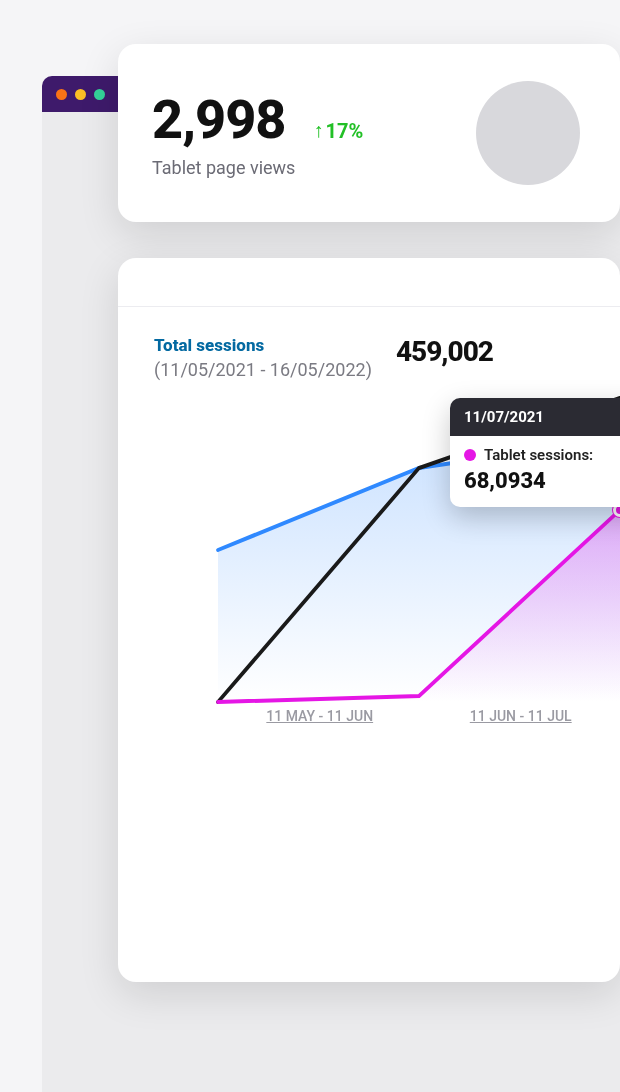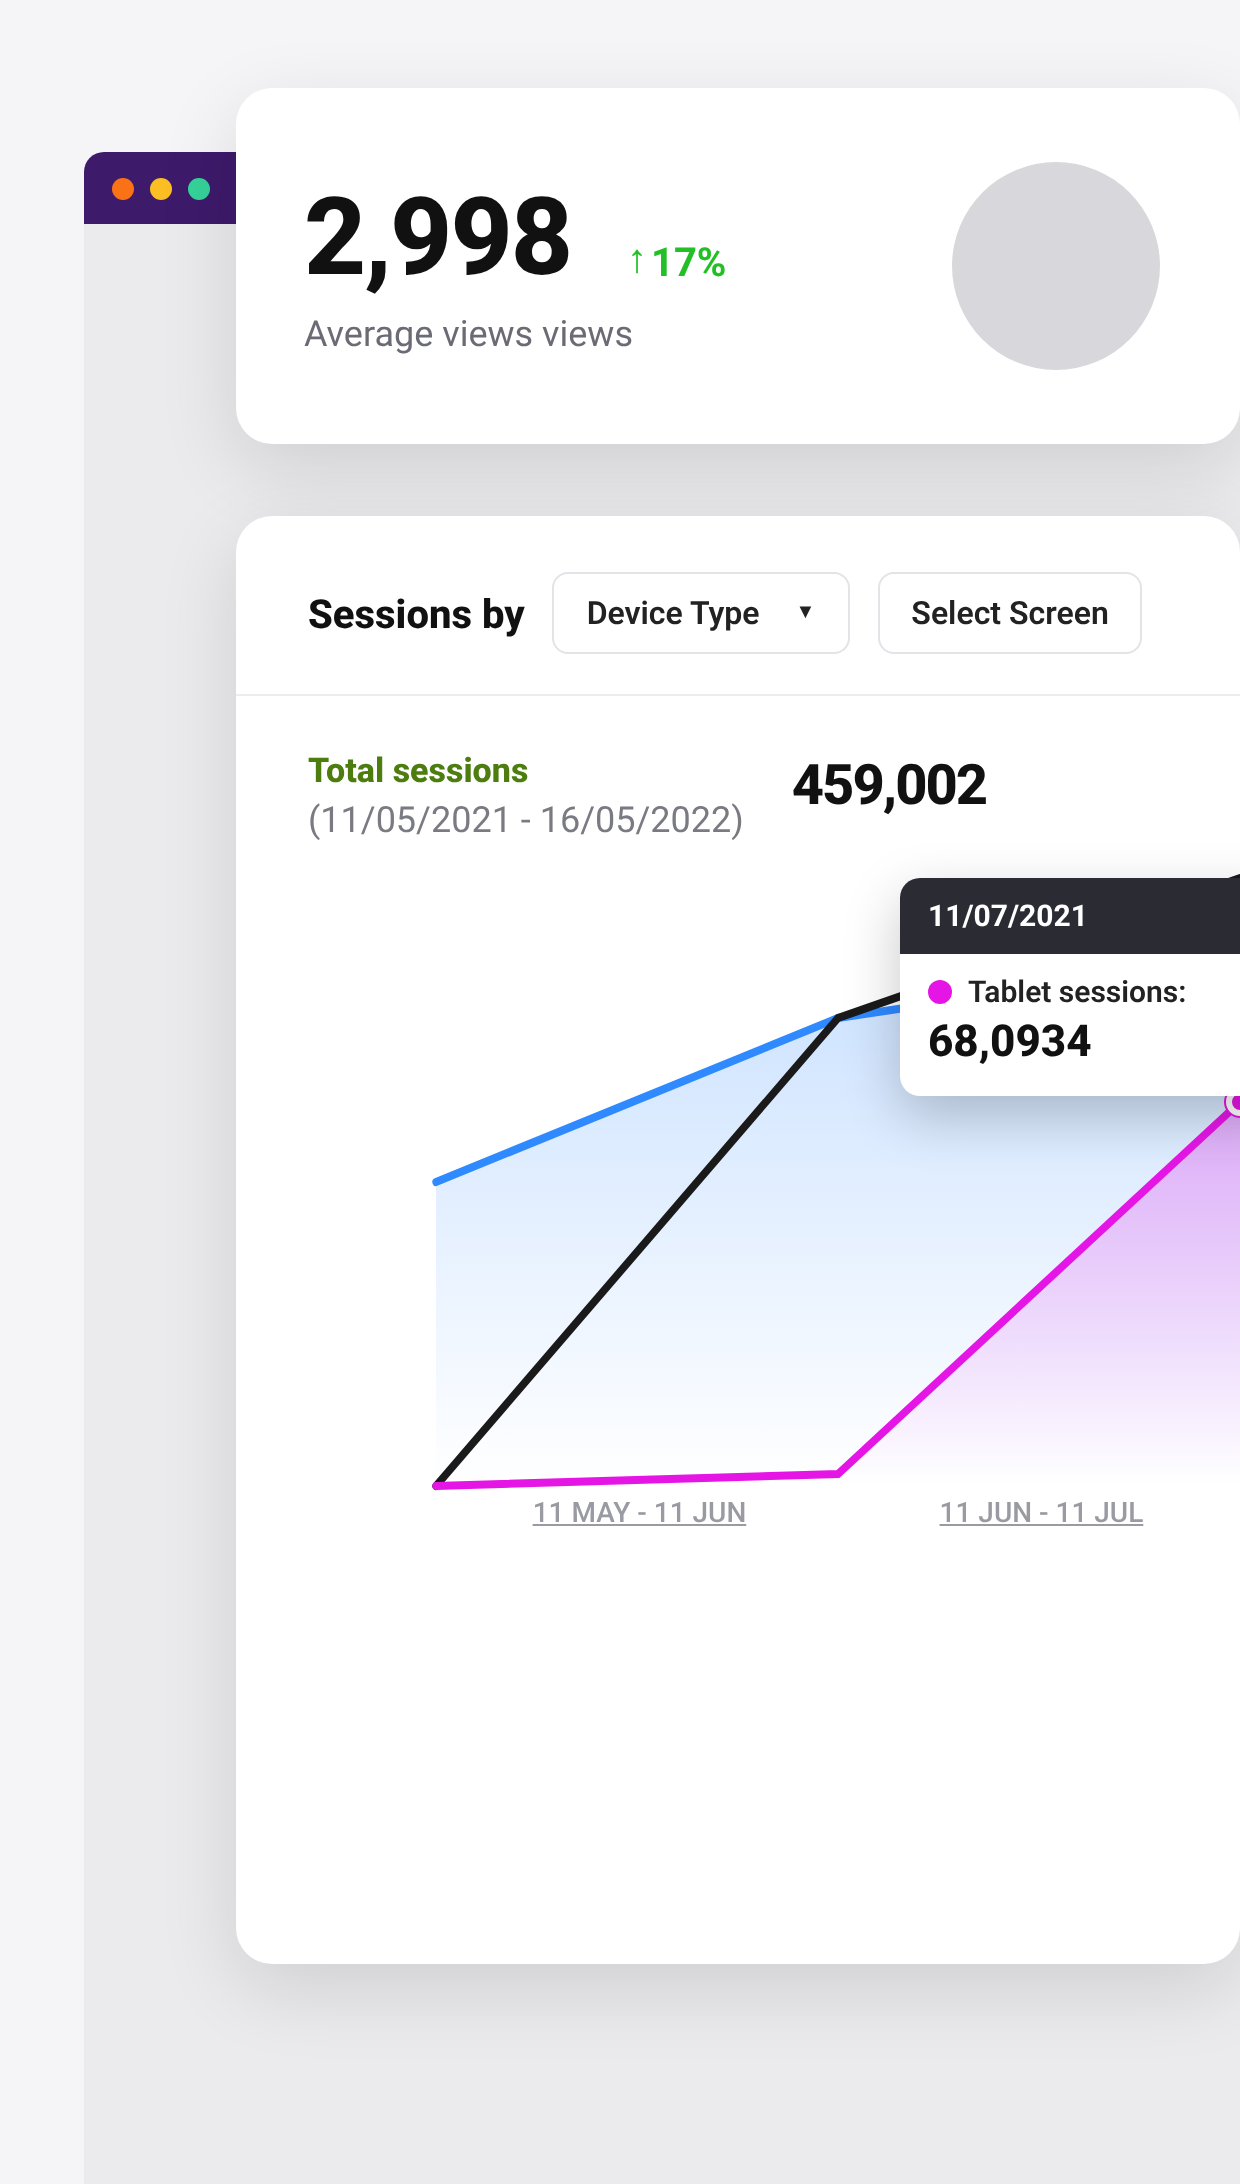--- a/index.html
+++ b/index.html
@@ -138,21 +138,21 @@
       align-items: flex-start;
       gap: 24px;
       margin-top: 28px;
     }
     .totals-left {
       max-width: 220px;
     }
     .totals-title {
       font-size: 17px;
       font-weight: 800;
-      color: #4d7c0f;
+      color: #0369a1;
     }
     .totals-range {
       font-size: 18px;
       color: #7a7a82;
       margin-top: 4px;
     }
     .totals-value {
       font-size: 28px;
       font-weight: 800;
       color: #111;
@@ -294,36 +294,26 @@
 
 <div class="card-top">
   <div class="card-top-left">
     <div class="big-num-row">
       <div class="big-num">2,998</div>
       <div class="delta">
         <span class="delta-arrow">↑</span>
         <span>17%</span>
       </div>
     </div>
-    <div class="sub-label">Average views views</div>
+    <div class="sub-label">Tablet page views</div>
   </div>
   <div class="donut-placeholder"></div>
 </div>
 
 <div class="card-main">
-  <div class="sessions-by-row">
-    <div class="sessions-by-label">Sessions by</div>
-    <div class="dropdown">
-      <span>Device Type</span>
-      <span class="caret">▼</span>
-    </div>
-    <div class="dropdown">
-      <span>Select Screen</span>
-    </div>
-  </div>
   <div class="divider"></div>
 
   <div class="totals-row">
     <div class="totals-left">
       <div class="totals-title">Total sessions</div>
       <div class="totals-range">(11/05/2021 - 16/05/2022)</div>
     </div>
     <div class="totals-value">459,002</div>
   </div>
 

